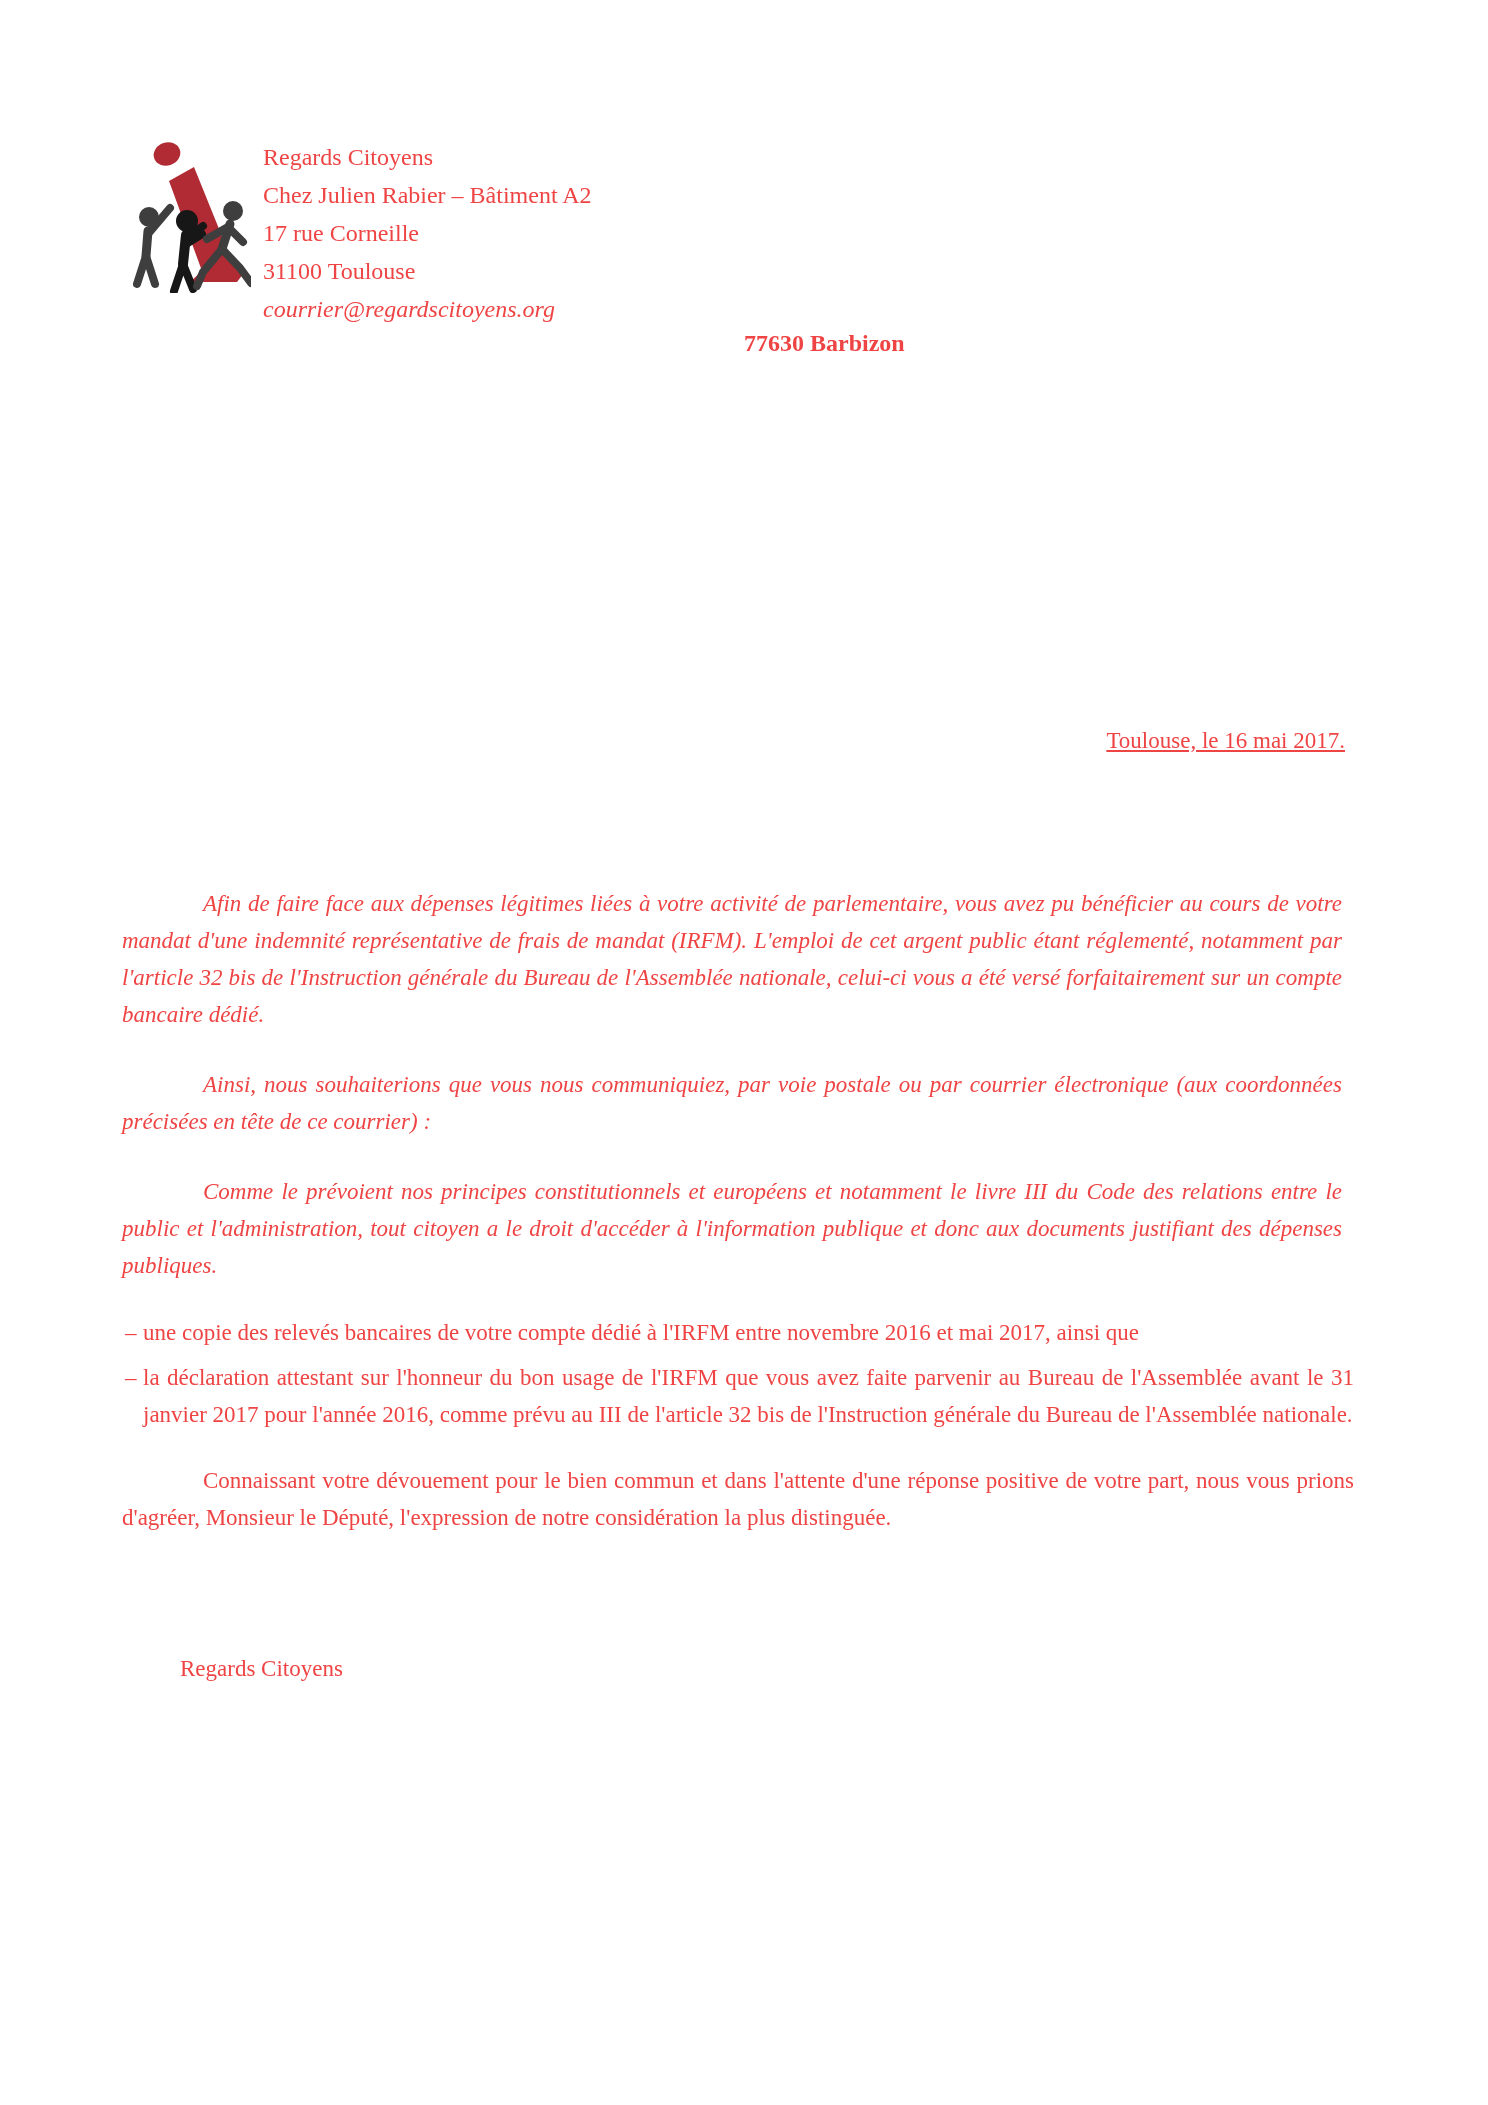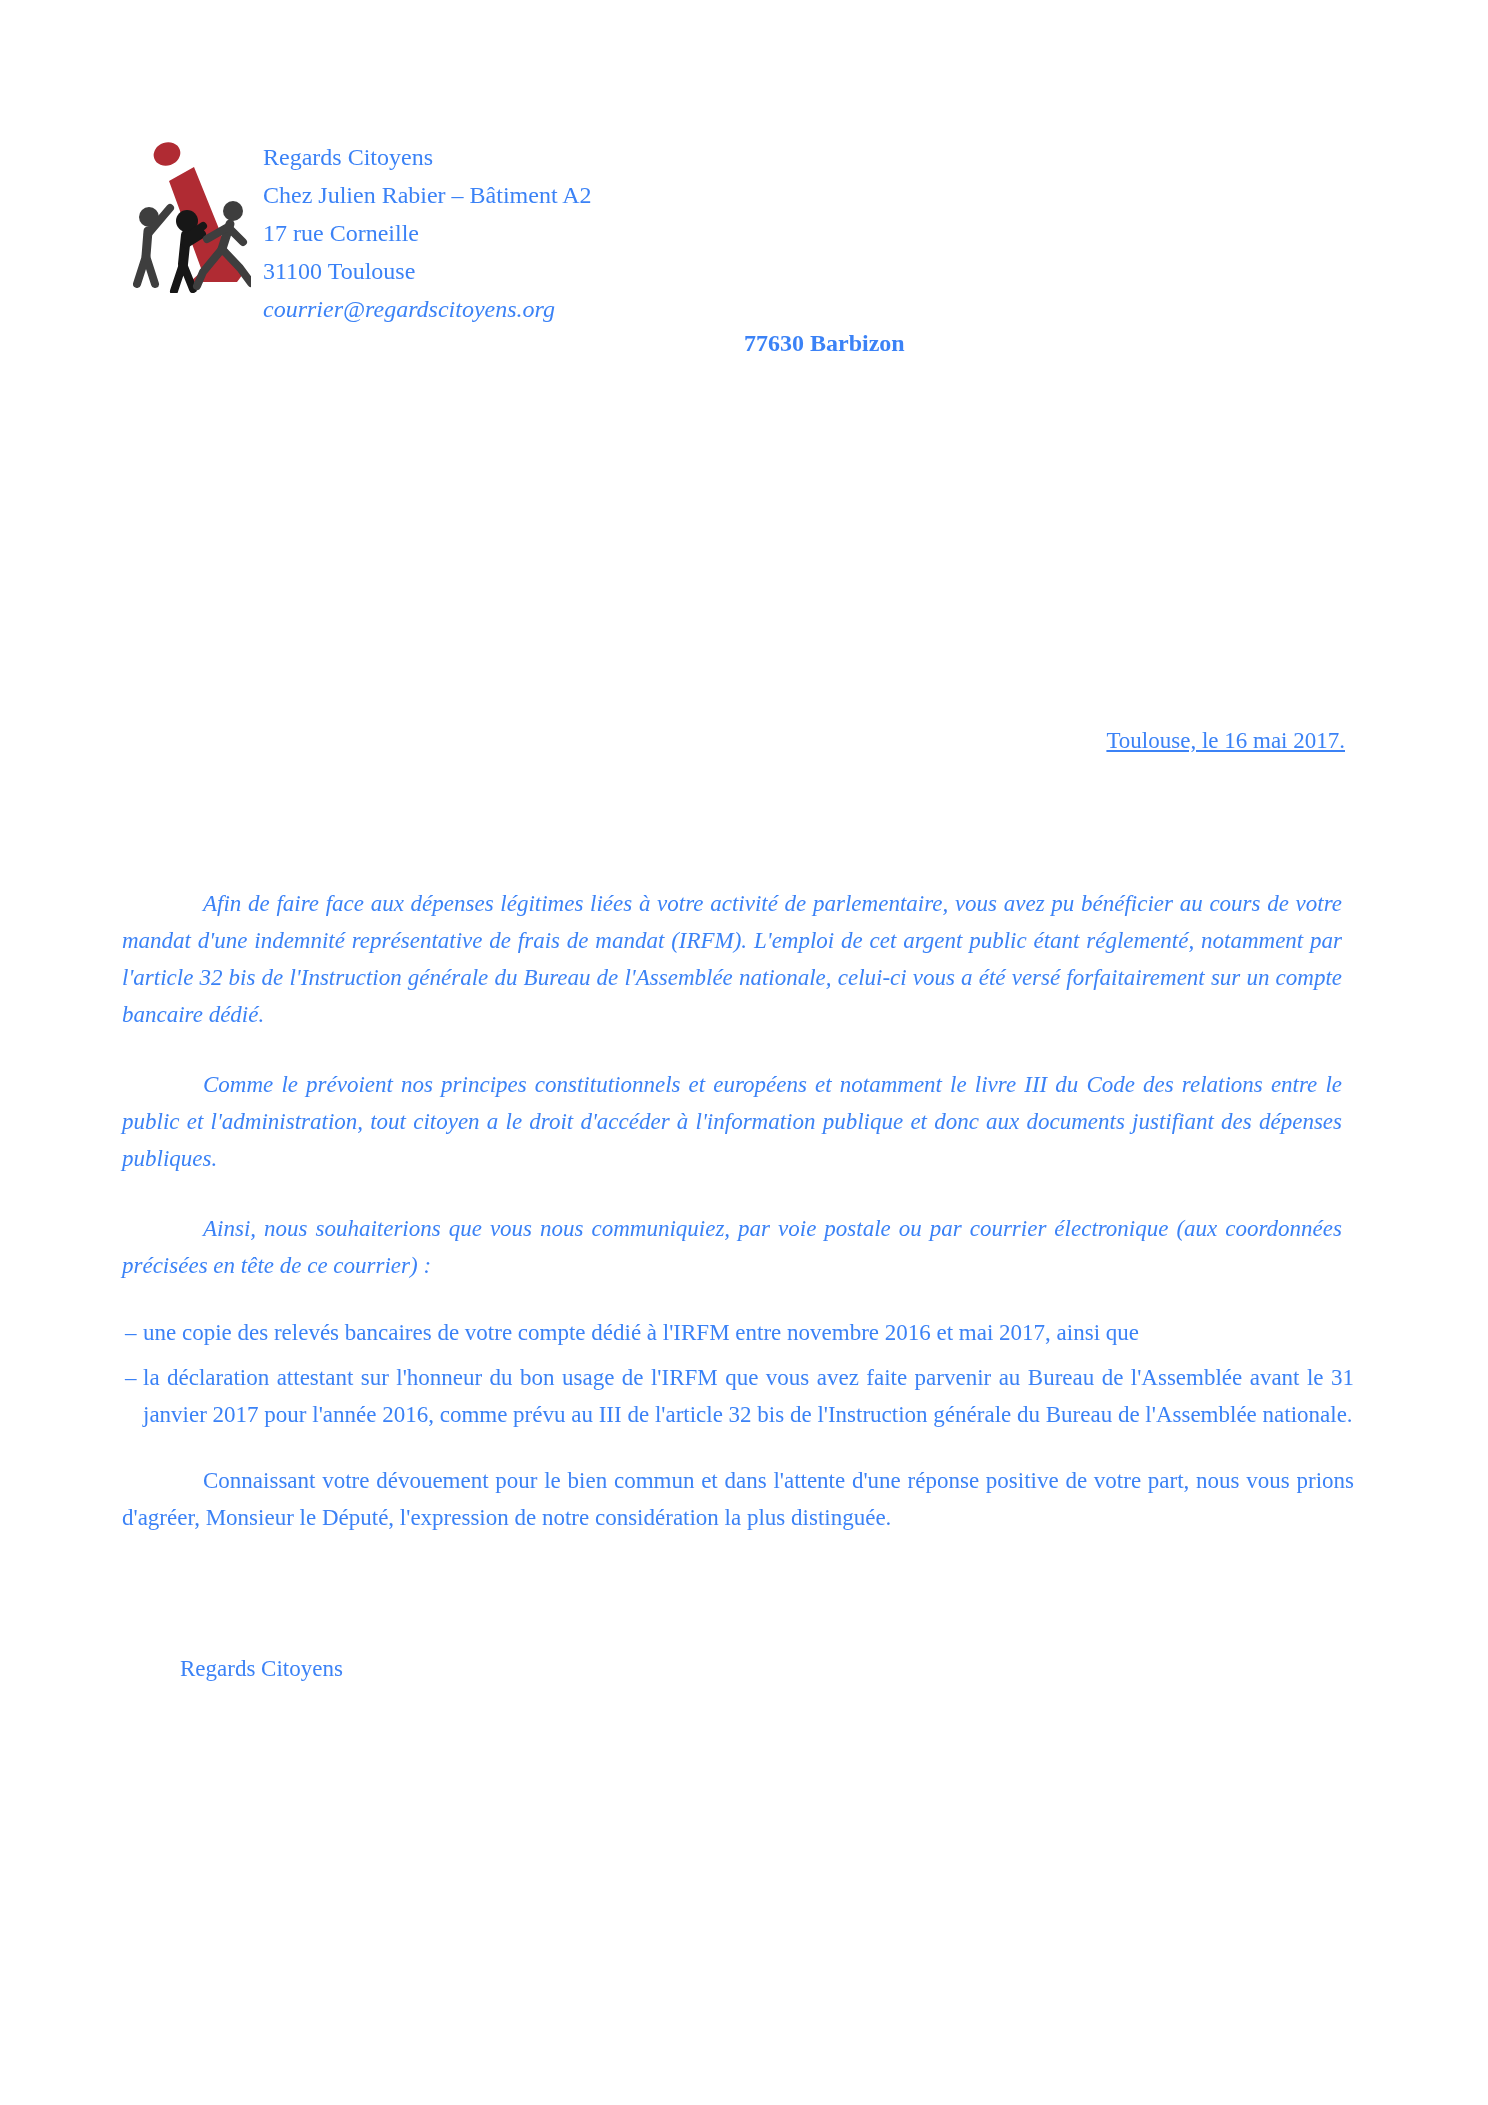--- a/index.html
+++ b/index.html
@@ -1,21 +1,21 @@
 <!DOCTYPE html>
 <html><head>
 <meta charset="utf-8">
 <style>
   html, body { margin: 0; padding: 0; background: #ffffff; }
   .page {
     position: relative;
     width: 1488px;
     height: 2105px;
     background: #ffffff;
-    color: #3b82f6;
+    color: #ef4444;
     font-family: "Liberation Serif", serif;
     overflow: hidden;
   }
 
   
   .letterhead { position: absolute; left: 133px; top: 135px; display: flex; align-items: flex-start; }
   .logo-box { flex: none; width: 118px; height: 158px; position: relative; }
   .logo-red { fill: #b02b33; }
   .fig-limb { fill: none; stroke-linecap: round; stroke-linejoin: round; }
   .fig-dark { stroke: #3e3e3e; }
@@ -94,22 +94,22 @@
   <div class="recipient-block">
     <div>77630 Barbizon</div>
   </div>
 
 
   <div class="dateline">Toulouse, le 16 mai 2017.</div>
 
   <div class="letter-body">
 
     <p class="para">Afin de faire face aux dépenses légitimes liées à votre activité de parlementaire, vous avez pu bénéficier au cours de votre mandat d'une indemnité représentative de frais de mandat (IRFM). L'emploi de cet argent public étant réglementé, notamment par l'article 32 bis de l'Instruction générale du Bureau de l'Assemblée nationale, celui-ci vous a été versé forfaitairement sur un compte bancaire dédié.</p>
+    <p class="para">Ainsi, nous souhaiterions que vous nous communiquiez, par voie postale ou par courrier électronique (aux coordonnées précisées en tête de ce courrier) :</p>
     <p class="para">Comme le prévoient nos principes constitutionnels et européens et notamment le livre III du Code des relations entre le public et l'administration, tout citoyen a le droit d'accéder à l'information publique et donc aux documents justifiant des dépenses publiques.</p>
-    <p class="para">Ainsi, nous souhaiterions que vous nous communiquiez, par voie postale ou par courrier électronique (aux coordonnées précisées en tête de ce courrier) :</p>
 
     <div class="bullet-list">
       <div class="bullet-item">
         <span class="bullet-dash">–</span>
         <span class="bullet-text">une copie des relevés bancaires de votre compte dédié à l'IRFM entre novembre 2016 et mai 2017, ainsi que</span>
       </div>
       <div class="bullet-item">
         <span class="bullet-dash">–</span>
         <span class="bullet-text">la déclaration attestant sur l'honneur du bon usage de l'IRFM que vous avez faite parvenir au Bureau de l'Assemblée avant le 31 janvier 2017 pour l'année 2016, comme prévu au III de l'article 32 bis de l'Instruction générale du Bureau de l'Assemblée nationale.</span>
       </div>

